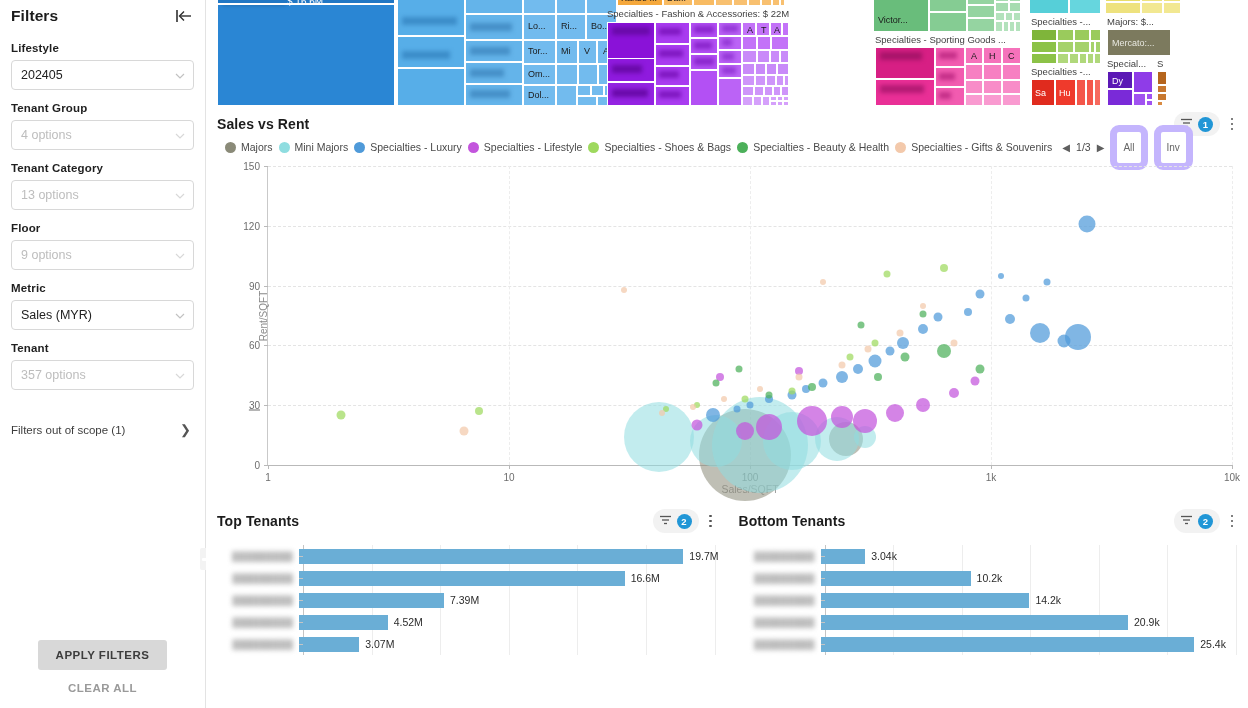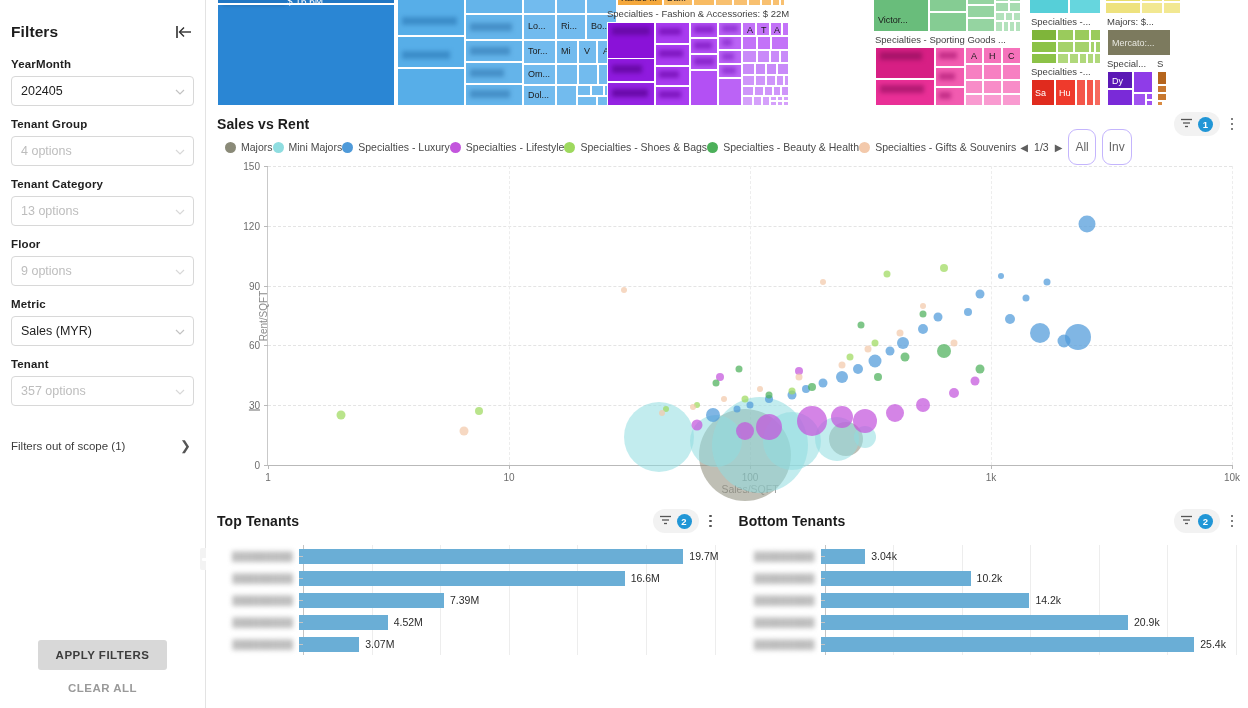--- a/index.html
+++ b/index.html
@@ -19,21 +19,21 @@
   }
 
   
   .sidebar {
     position: relative;
     width: 206px;
     height: 708px;
     background: #ffffff;
     border-right: 1px solid #e3e3e3;
     flex: 0 0 206px;
-    padding: 16px 11px;
+    padding: 0 11px;
   }
   .sb-header {
     display: flex; align-items: center; justify-content: space-between;
     height: 30px; padding-top: 2px;
   }
   .sb-title {
     font-size: 15.5px; font-weight: bold; color: #1c1c1c; letter-spacing: .1px;
   }
   .collapse-icon {
     width: 20px; height: 20px; display: flex; align-items: center; justify-content: center;
@@ -155,31 +155,31 @@
     display: flex; align-items: center; justify-content: center; font-weight: bold;
   }
   .kebab {
     width: 16px; height: 20px; display: flex; flex-direction: column;
     align-items: center; justify-content: center; gap: 2.5px; cursor: pointer;
   }
   .kebab i { width: 2.5px; height: 2.5px; border-radius: 50%; background: #555; display:block; }
 
   
   .legend {
-    display: flex; align-items: center; 
+    display: flex; align-items: center; gap: 6px;
     padding: 2px 0 0 8px; height: 20px;
   }
   .lg-item { display: flex; align-items: center; gap: 5px; }
   .lg-dot { width: 11px; height: 11px; border-radius: 50%; flex: 0 0 11px; }
   .lg-text { font-size: 10.5px; color: #4a4a4a; white-space: nowrap; }
   .pager { display: flex; align-items: center; gap: 6px; margin-left: 4px; }
   .pg-arrow { color: #5f5f5f; font-size: 10px; cursor: pointer; }
   .pg-num { font-size: 10.5px; color: #4a4a4a; }
   .pill {
-    border: 1px solid #c4b5fd; border-radius: 9px; font-size: 12px;
+    border: 7px solid #c4b5fd; border-radius: 9px; font-size: 10px;
     color: #666; padding: 10px 6px; cursor: pointer; background:#fff;
   }
 
   
   .scatter {
     position: relative;
     height: 345px;
     margin-left: 8px;
   }
   .plot {
@@ -257,21 +257,21 @@
       <div class="collapse-icon">
         <svg width="18" height="14" viewBox="0 0 18 14">
           <line x1="2" y1="1" x2="2" y2="13" stroke="#2f2f2f" stroke-width="1.6"></line>
           <line x1="5" y1="7" x2="16" y2="7" stroke="#2f2f2f" stroke-width="1.4"></line>
           <polyline points="9,2.5 4.5,7 9,11.5" fill="none" stroke="#2f2f2f" stroke-width="1.4"></polyline>
         </svg>
       </div>
     </div>
 
     <div class="field">
-      <div class="field-label">YearMonth</div>
+      <div class="field-label">Lifestyle</div>
       <div class="select">
         <span>202405</span>
         <span class="caret">
           <svg width="10" height="10" viewBox="0 0 10 10">
               <polyline points="1,3 5,7 9,3" fill="none" stroke="#c2c2c2" stroke-width="1.2"></polyline>
             </svg>
         </span>
       </div>
     </div>
 

